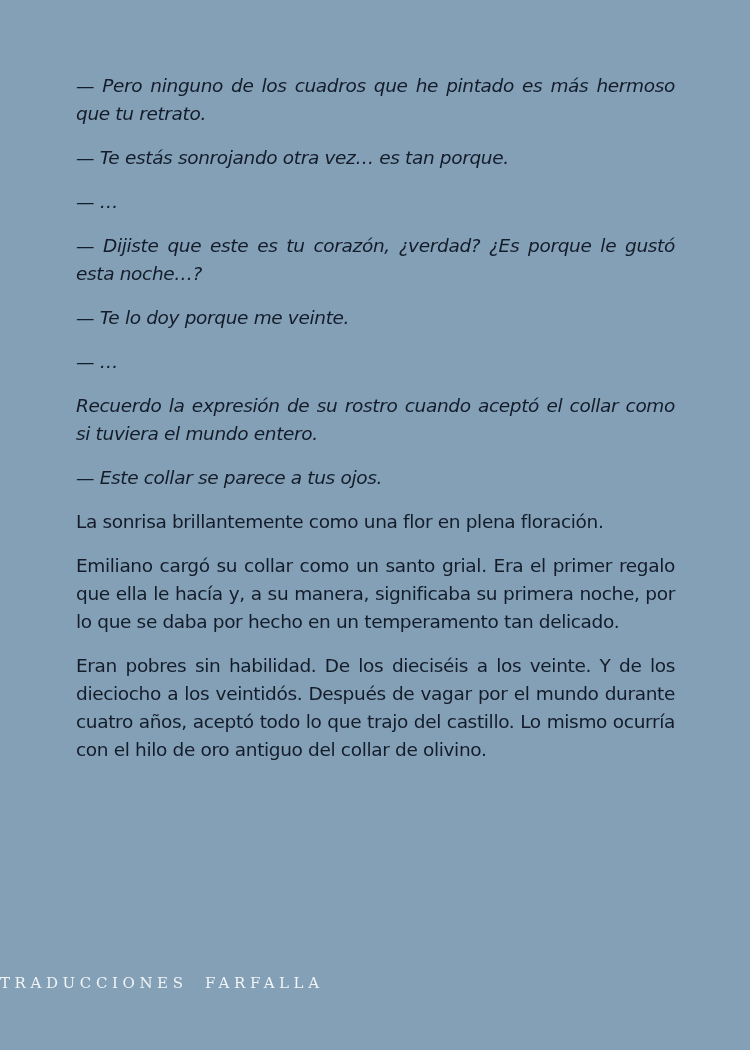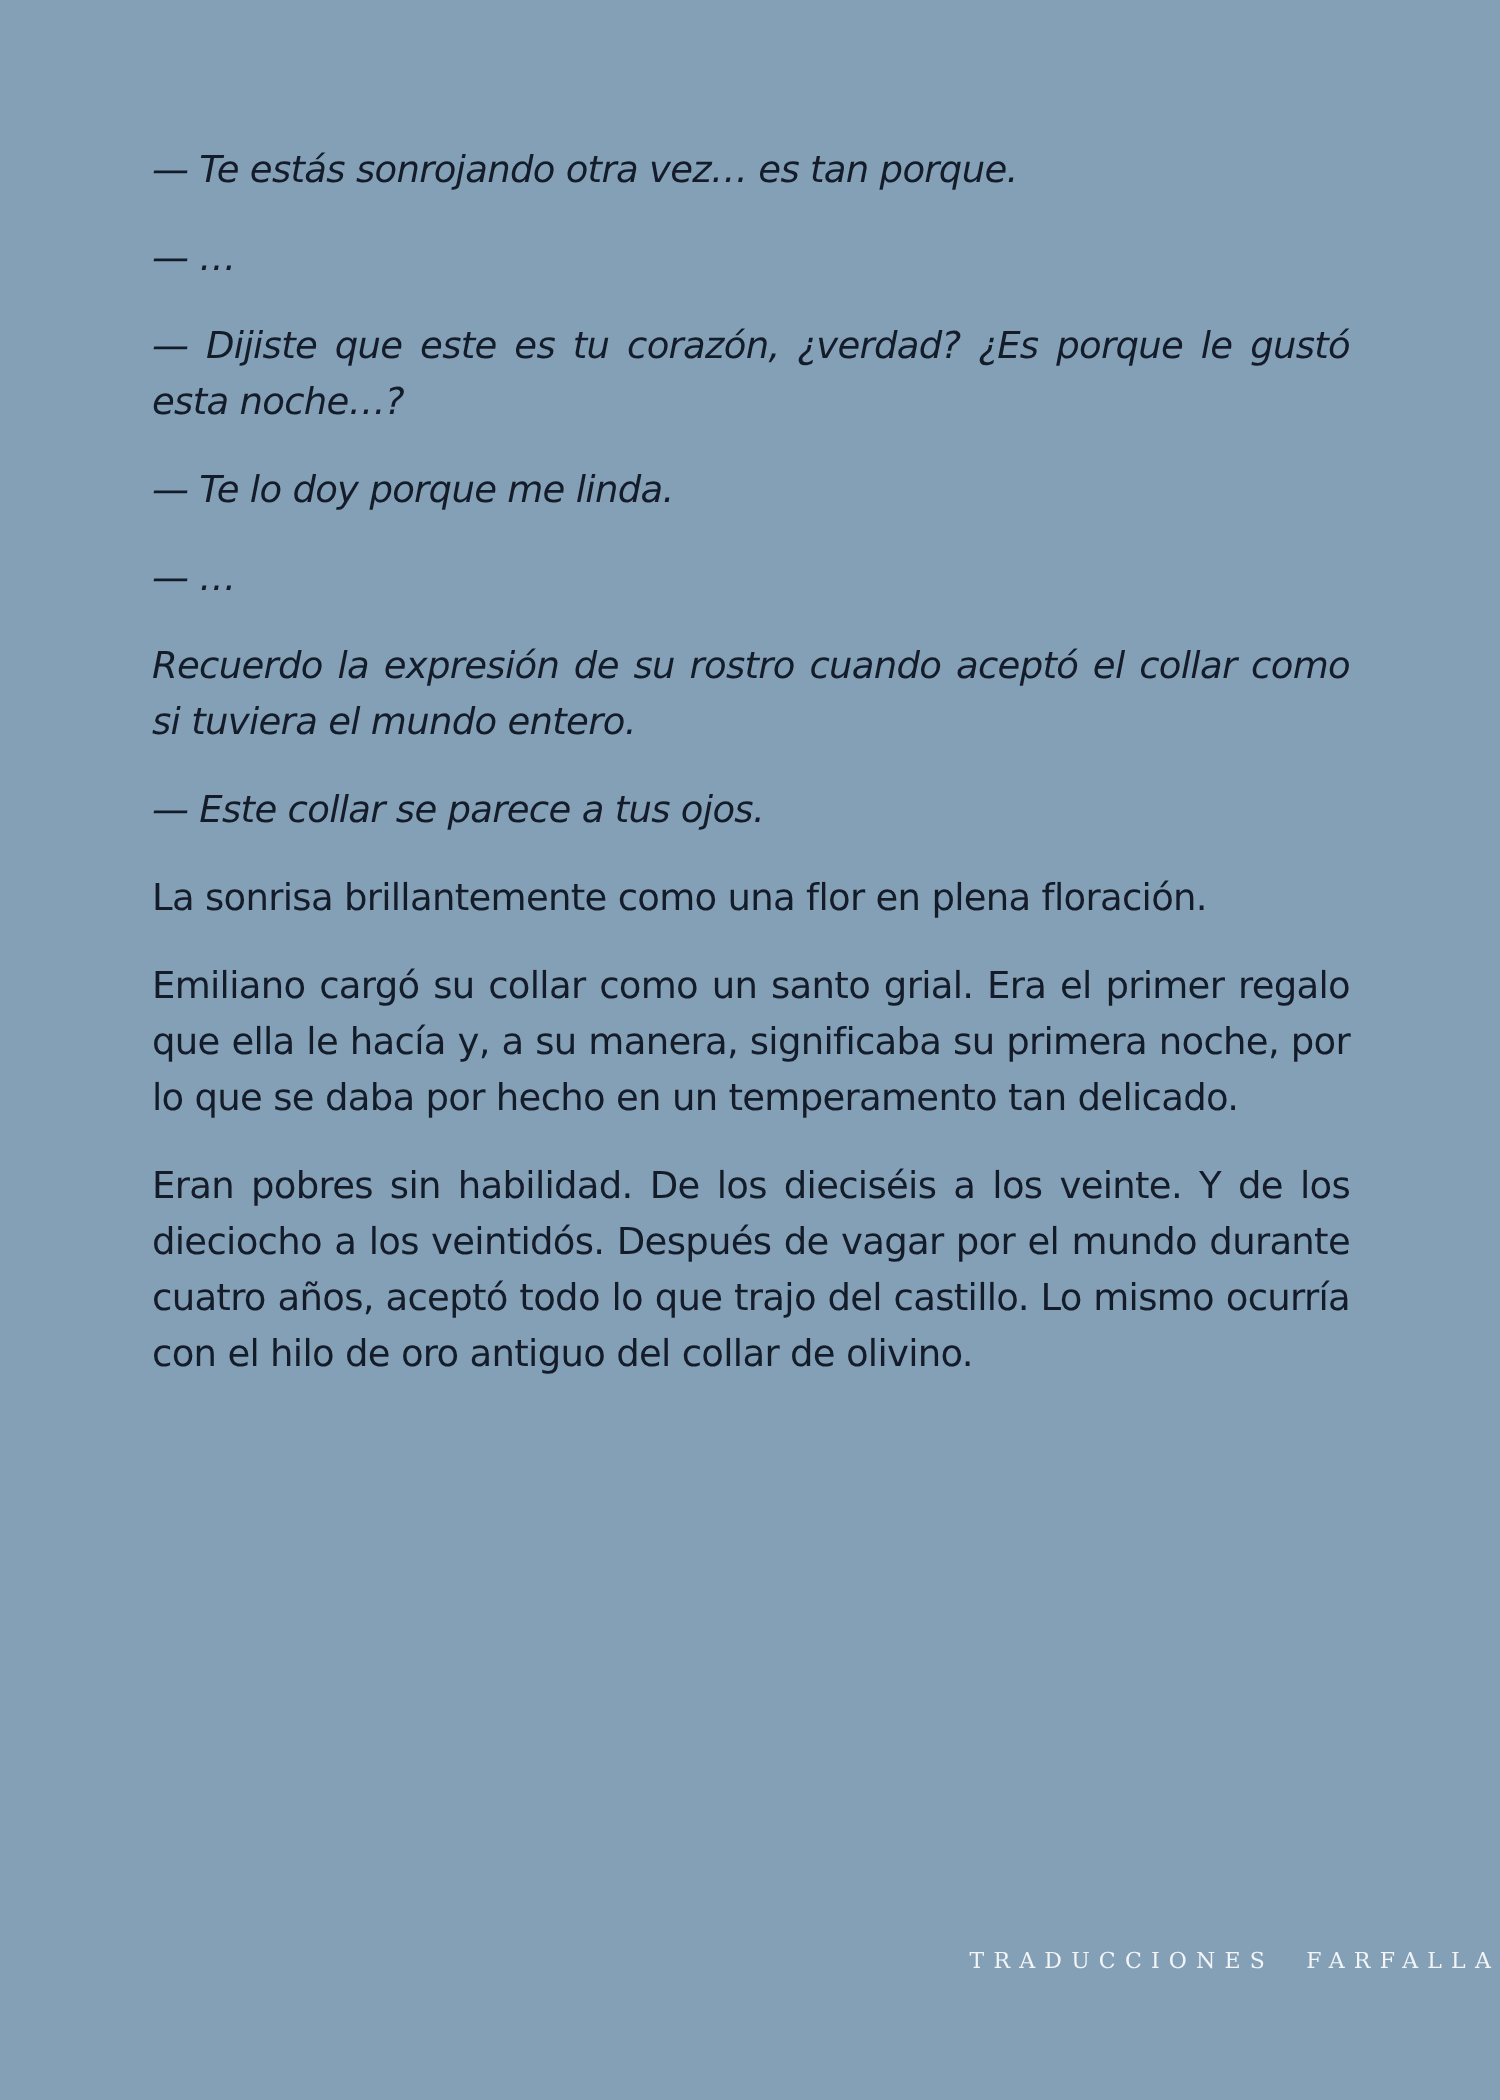--- a/index.html
+++ b/index.html
@@ -30,36 +30,37 @@
       text-align-last: left;
     }
     .para.italic {
       font-style: italic;
     }
     .footer {
       position: absolute;
       left: 0;
       top: 974px;
       width: 750px;
-      text-align: right;
+      text-align: left;
       font-family: "DejaVu Serif", serif;
-      font-size: 11px;
+      font-size: 15px;
       letter-spacing: 4.6px;
       color: #f2f4f6;
       word-spacing: 8px;
     }
   </style>
 </head>
 <body>
 
 <div class="page">
+  <p class="para italic">— Pero ninguno de los cuadros que he pintado es más hermoso que tu retrato.</p>
   <p class="para italic">— Te estás sonrojando otra vez… es tan porque.</p>
   <p class="para italic">— …</p>
   <p class="para italic">— Dijiste que este es tu corazón, ¿verdad? ¿Es porque le gustó esta noche…?</p>
-  <p class="para italic">— Te lo doy porque me linda.</p>
+  <p class="para italic">— Te lo doy porque me veinte.</p>
   <p class="para italic">— …</p>
   <p class="para italic">Recuerdo la expresión de su rostro cuando aceptó el collar como si tuviera el mundo entero.</p>
   <p class="para italic">— Este collar se parece a tus ojos.</p>
   <p class="para">La sonrisa brillantemente como una flor en plena floración.</p>
   <p class="para">Emiliano cargó su collar como un santo grial. Era el primer regalo que ella le hacía y, a su manera, significaba su primera noche, por lo que se daba por hecho en un temperamento tan delicado.</p>
   <p class="para">Eran pobres sin habilidad. De los dieciséis a los veinte. Y de los dieciocho a los veintidós. Después de vagar por el mundo durante cuatro años, aceptó todo lo que trajo del castillo. Lo mismo ocurría con el hilo de oro antiguo del collar de olivino.</p>
 </div>
 
 <div class="footer">TRADUCCIONES FARFALLA</div>
 

